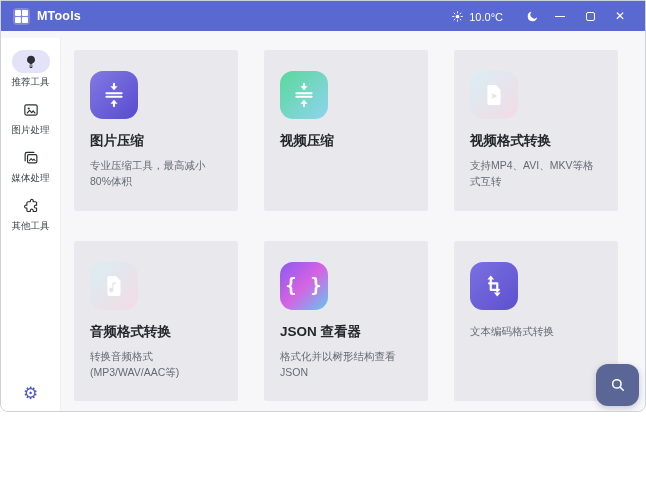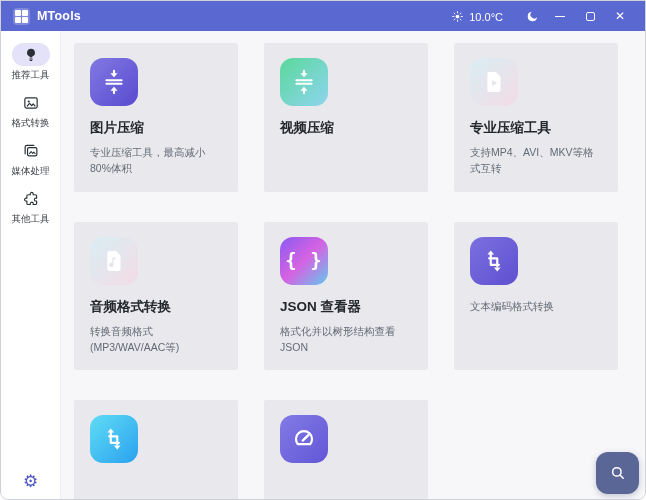--- a/index.html
+++ b/index.html
@@ -2,23 +2,24 @@
 <html><head>
 <meta charset="utf-8">
 <style>
   * { margin:0; padding:0; box-sizing:border-box; }
   html,body { width:646px; height:500px; }
   body {
     font-family:"Liberation Sans","DejaVu Sans",sans-serif;
     background:#fff; overflow:hidden;
   }
   .window {
-    width:646px; height:500px; display:flex; flex-direction:column;
+    width:646px; height:412px; display:flex; flex-direction:column;
     border:1px solid #cfd0d8; border-radius:0 0 8px 8px; overflow:hidden;
     background:#f7f7fa;
+    gap:7px;
   }
   
   .titlebar {
     height:30px; flex:0 0 30px; background:#5a68d2; color:#fff;
     display:flex; align-items:center; padding:0 10px 0 12px;
   }
   .logo {
     width:17px; height:17px; border-radius:4px; background:rgba(255,255,255,.22);
     display:grid; grid-template-columns:6px 6px; grid-template-rows:6px 6px;
     gap:1px; place-content:center; margin-right:7px;
@@ -56,21 +57,21 @@
   .side-spacer { flex:1; }
   .gear {
     font-size:17px; color:#5157c5; margin-bottom:9px; cursor:pointer; line-height:1;
     font-family:"DejaVu Sans",sans-serif;
   }
   .main { flex:1; background:#f7f7fa; padding:12px 27px 12px 13px; overflow:hidden; position:relative; }
   .grid {
     display:grid; grid-template-columns:repeat(3,1fr); gap:30px 26px;
   }
   .card {
-    background:#e9e9ed; border-radius:2px; padding:15px 16px; min-height:128px;
+    background:#e9e9ed; border-radius:2px; padding:21px 16px; min-height:128px;
     cursor:pointer;
   }
   .card-icon {
     width:48px; height:48px; border-radius:13px; display:flex;
     align-items:center; justify-content:center; margin-bottom:13px;
   }
   .card-title { font-size:13.5px; font-weight:700; color:#24272c; margin-bottom:7px; }
   .card-desc { font-size:10.5px; color:#646a75; line-height:1.55; }
   .braces {
     color:#fff; font-weight:700; font-size:19px; letter-spacing:1px;
@@ -138,21 +139,21 @@
       </div>
 
       <div class="side-item">
         <span class="side-pill">
           <svg width="18" height="18" viewBox="0 0 24 24">
             <rect x="3.8" y="5.2" width="16.4" height="13.6" rx="2" fill="none" stroke="#2c3036" stroke-width="1.6"></rect>
             <circle cx="9" cy="10" r="1.4" fill="#2c3036"></circle>
             <path d="M6.5 16.6l3.6-4.1 2.8 3 2-2.2 2.8 3.3" fill="none" stroke="#2c3036" stroke-width="1.6" stroke-linejoin="round"></path>
           </svg>
         </span>
-        <span class="side-label">格式转换</span>
+        <span class="side-label">图片处理</span>
       </div>
 
       <div class="side-item">
         <span class="side-pill">
           <svg width="18" height="18" viewBox="0 0 24 24">
             <path d="M4.2 15.8V6.8a2.3 2.3 0 0 1 2.3-2.3h9.3" fill="none" stroke="#2c3036" stroke-width="1.6" stroke-linecap="round"></path>
             <rect x="7.4" y="7.4" width="12.4" height="11.2" rx="1.8" fill="none" stroke="#2c3036" stroke-width="1.6"></rect>
             <path d="M9.6 15.9l2.6-3 2.1 2.2 1.5-1.6 2.2 2.5" fill="none" stroke="#2c3036" stroke-width="1.4" stroke-linejoin="round"></path>
           </svg>
         </span>
@@ -203,21 +204,21 @@
           <div class="card-title">视频压缩</div>
         </div>
 
         <div class="card">
           <div class="card-icon" style="background: linear-gradient(135deg, rgb(217, 238, 244), rgb(243, 219, 228));">
             <svg width="26" height="26" viewBox="0 0 24 24">
               <path fill-rule="evenodd" d="M7.5 2.8h6.2L18 7.1v12.6c0 .9-.7 1.6-1.6 1.6H7.5c-.9 0-1.6-.7-1.6-1.6V4.4c0-.9.7-1.6 1.6-1.6Z
                 M10.3 10.2 15 13l-4.7 2.8Z" fill="#fff"></path>
             </svg>
           </div>
-          <div class="card-title">专业压缩工具</div>
+          <div class="card-title">视频格式转换</div>
           <div class="card-desc">支持MP4、AVI、MKV等格式互转</div>
         </div>
 
         <div class="card">
           <div class="card-icon" style="background: linear-gradient(135deg, rgb(217, 238, 244), rgb(243, 219, 228));">
             <svg width="26" height="26" viewBox="0 0 24 24">
               <path fill-rule="evenodd" d="M7.5 2.8h6.2L18 7.1v12.6c0 .9-.7 1.6-1.6 1.6H7.5c-.9 0-1.6-.7-1.6-1.6V4.4c0-.9.7-1.6 1.6-1.6Z
                 M13.6 8.2l-3.2 1v4.6a2 2 0 1 0 1.1 1.8v-4.8l2.1-.7Z" fill="#fff"></path>
             </svg>
           </div>

